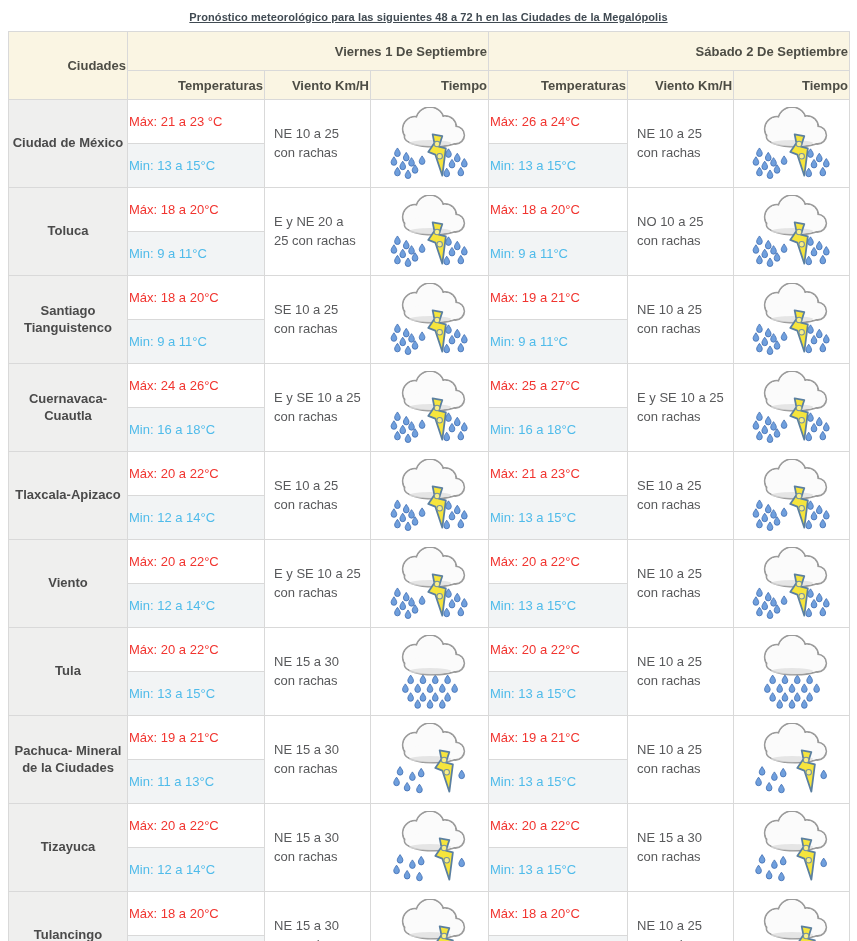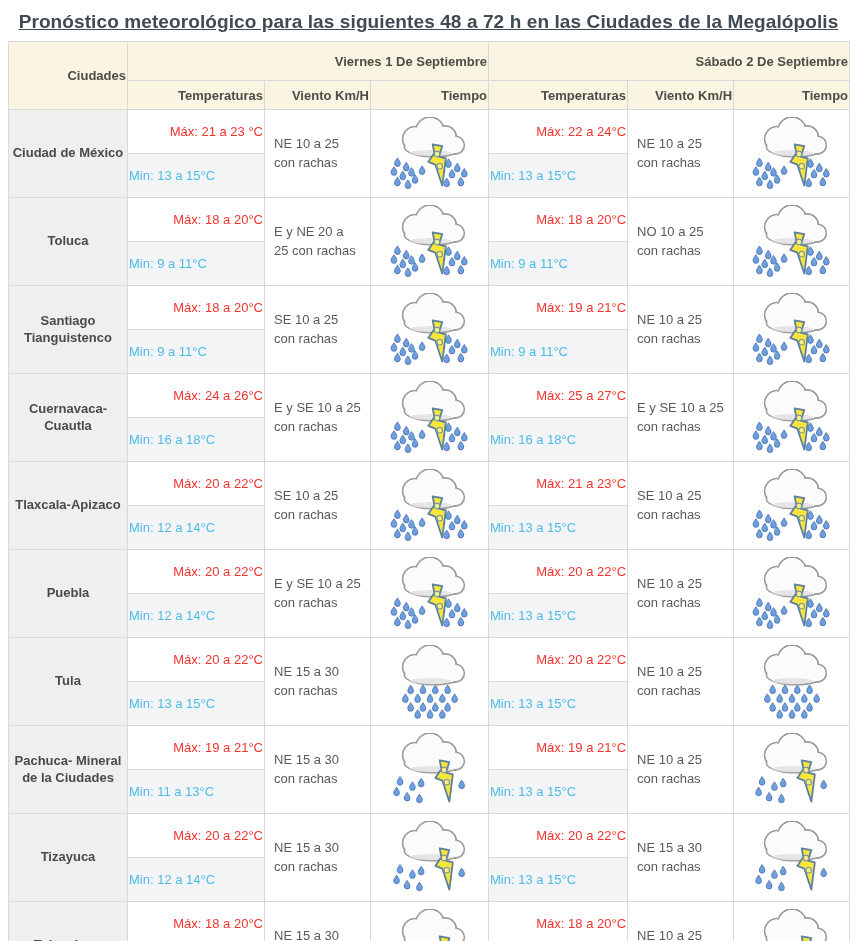--- a/index.html
+++ b/index.html
@@ -3,38 +3,38 @@
 <meta charset="utf-8">
 <style>
   :root{
     --header-bg:#faf5e3; --city-bg:#efefee; --min-bg:#f2f4f5;
     --max-text:#f1342f; --min-text:#4fbbea; --border:#d9d9d9;
     --title-text:#404a52; --header-text:#4d4d45; --wind-text:#58595b; --city-text:#4a4a4a;
   }
   html,body{margin:0;padding:0;background:#ffffff;}
   body{font-family:"Liberation Sans","DejaVu Sans",sans-serif;width:857px;}
   .page-title{
-    font-size:19px;font-weight:bold;text-align:center;text-decoration:underline;
+    font-size:11px;font-weight:bold;text-align:center;text-decoration:underline;
     color:var(--title-text);margin:11px 10px 8px 10px;letter-spacing:.1px;
   }
   table.forecast{
     border-collapse:collapse;table-layout:fixed;width:841px;margin:0 8px 2px 8px;
   }
   .forecast th,.forecast td{border:1px solid var(--border);overflow:hidden;}
   .forecast thead th{
     background:var(--header-bg);color:var(--header-text);
     font-size:13px;font-weight:bold;text-align:right;
   }
   .day-row th{height:36px;}
   .sub-row th{height:26px;margin-top:48px;}
   td.city{
     background:var(--city-bg);color:var(--city-text);font-weight:bold;
     font-size:13px;text-align:center;padding:0 0;line-height:1.3;
   }
-  td.max{color:var(--max-text);font-size:13px;text-align:right;height:41px;background:#fff;}
+  td.max{color:var(--max-text);font-size:13px;text-align:left;height:41px;background:#fff;}
   td.min{background:var(--min-bg);color:var(--min-text);font-size:13px;text-align:left;height:41px;}
   td.wind{font-size:13px;color:var(--wind-text);padding:0 9px;background:#fff;line-height:1.45;}
   td.weather{text-align:center;background:#fff;}
   svg.wicon{width:88px;height:74px;vertical-align:middle;}
   .cloud-outline{fill:#ffffff;stroke:#9b9b9b;stroke-width:2;}
   .cloud-fill{fill:#fbfbfb;stroke:none;}
   .cloud-shade{fill:#dedede;opacity:.75;}
   .drop{fill:#6f9fdd;stroke:#3e6cb0;stroke-width:.9;}
   .bolt-body{fill:#f6e53c;stroke:#5a7fa0;stroke-width:2;stroke-linejoin:round;}
   .bolt-dot{fill:#f9ef86;stroke:#76919e;stroke-width:1.2;}
@@ -158,21 +158,21 @@
 
       <tr>
         <td class="city" rowspan="2">Ciudad de México</td>
         <td class="max">Máx: 21 a 23 °C</td>
         <td class="wind" rowspan="2">NE 10 a 25 con rachas</td>
         <td class="weather" rowspan="2">
           <svg class="wicon">
               <use href="#icon-storm-heavy-rain"></use>
             </svg>
         </td>
-        <td class="max">Máx: 22 a 24°C</td>
+        <td class="max">Máx: 26 a 24°C</td>
         <td class="wind" rowspan="2">NE 10 a 25 con rachas</td>
         <td class="weather" rowspan="2">
           <svg class="wicon">
               <use href="#icon-storm-heavy-rain"></use>
             </svg>
         </td>
       </tr>
       <tr>
         <td class="min">Min: 13 a 15°C</td>
         <td class="min">Min: 13 a 15°C</td>
@@ -260,21 +260,21 @@
               <use href="#icon-storm-heavy-rain"></use>
             </svg>
         </td>
       </tr>
       <tr>
         <td class="min">Min: 12 a 14°C</td>
         <td class="min">Min: 13 a 15°C</td>
       </tr>
 
       <tr>
-        <td class="city" rowspan="2">Puebla</td>
+        <td class="city" rowspan="2">Viento</td>
         <td class="max">Máx: 20 a 22°C</td>
         <td class="wind" rowspan="2">E y SE 10 a 25 con rachas</td>
         <td class="weather" rowspan="2">
           <svg class="wicon">
               <use href="#icon-storm-heavy-rain"></use>
             </svg>
         </td>
         <td class="max">Máx: 20 a 22°C</td>
         <td class="wind" rowspan="2">NE 10 a 25 con rachas</td>
         <td class="weather" rowspan="2">

